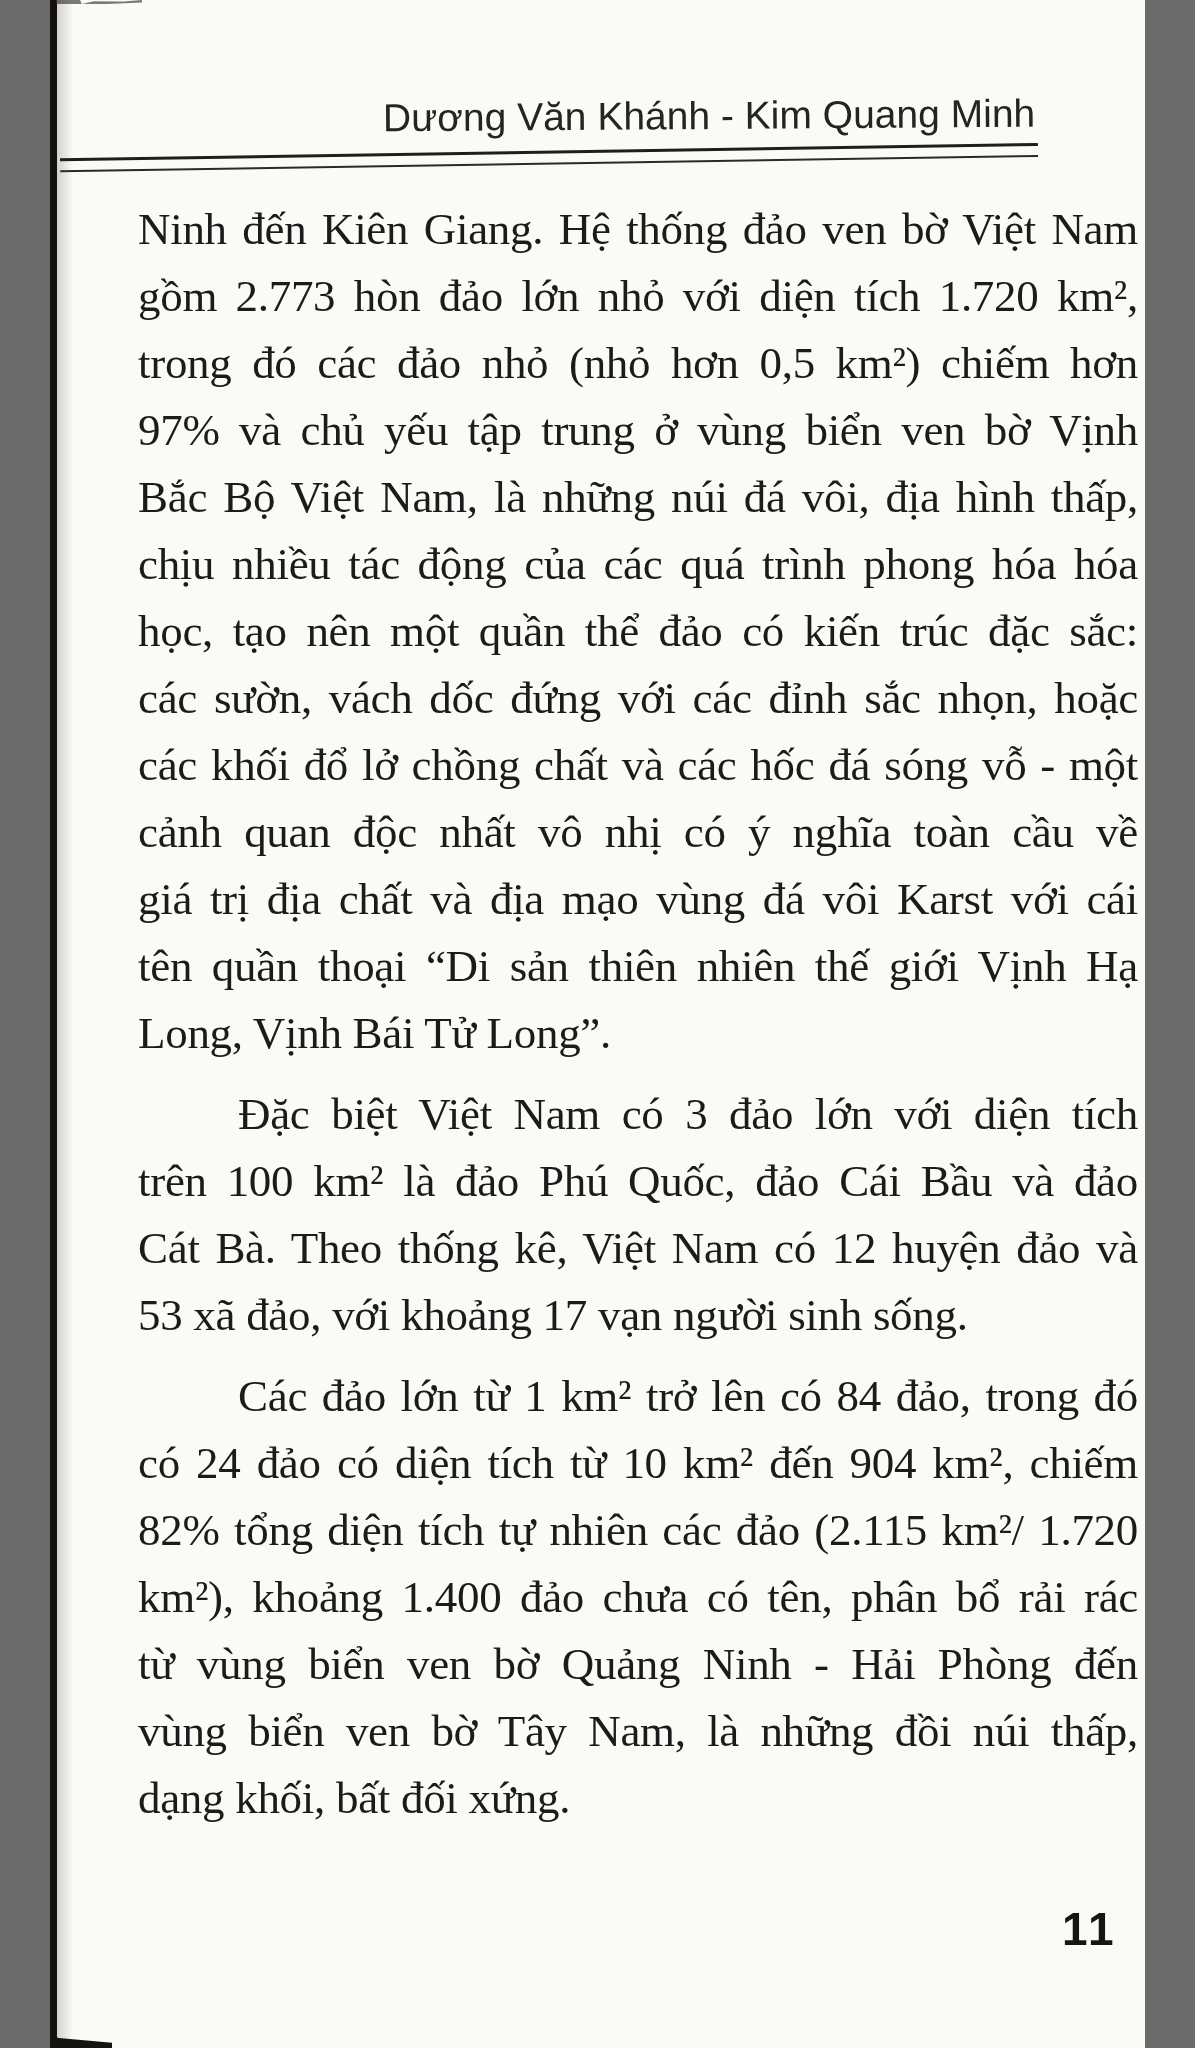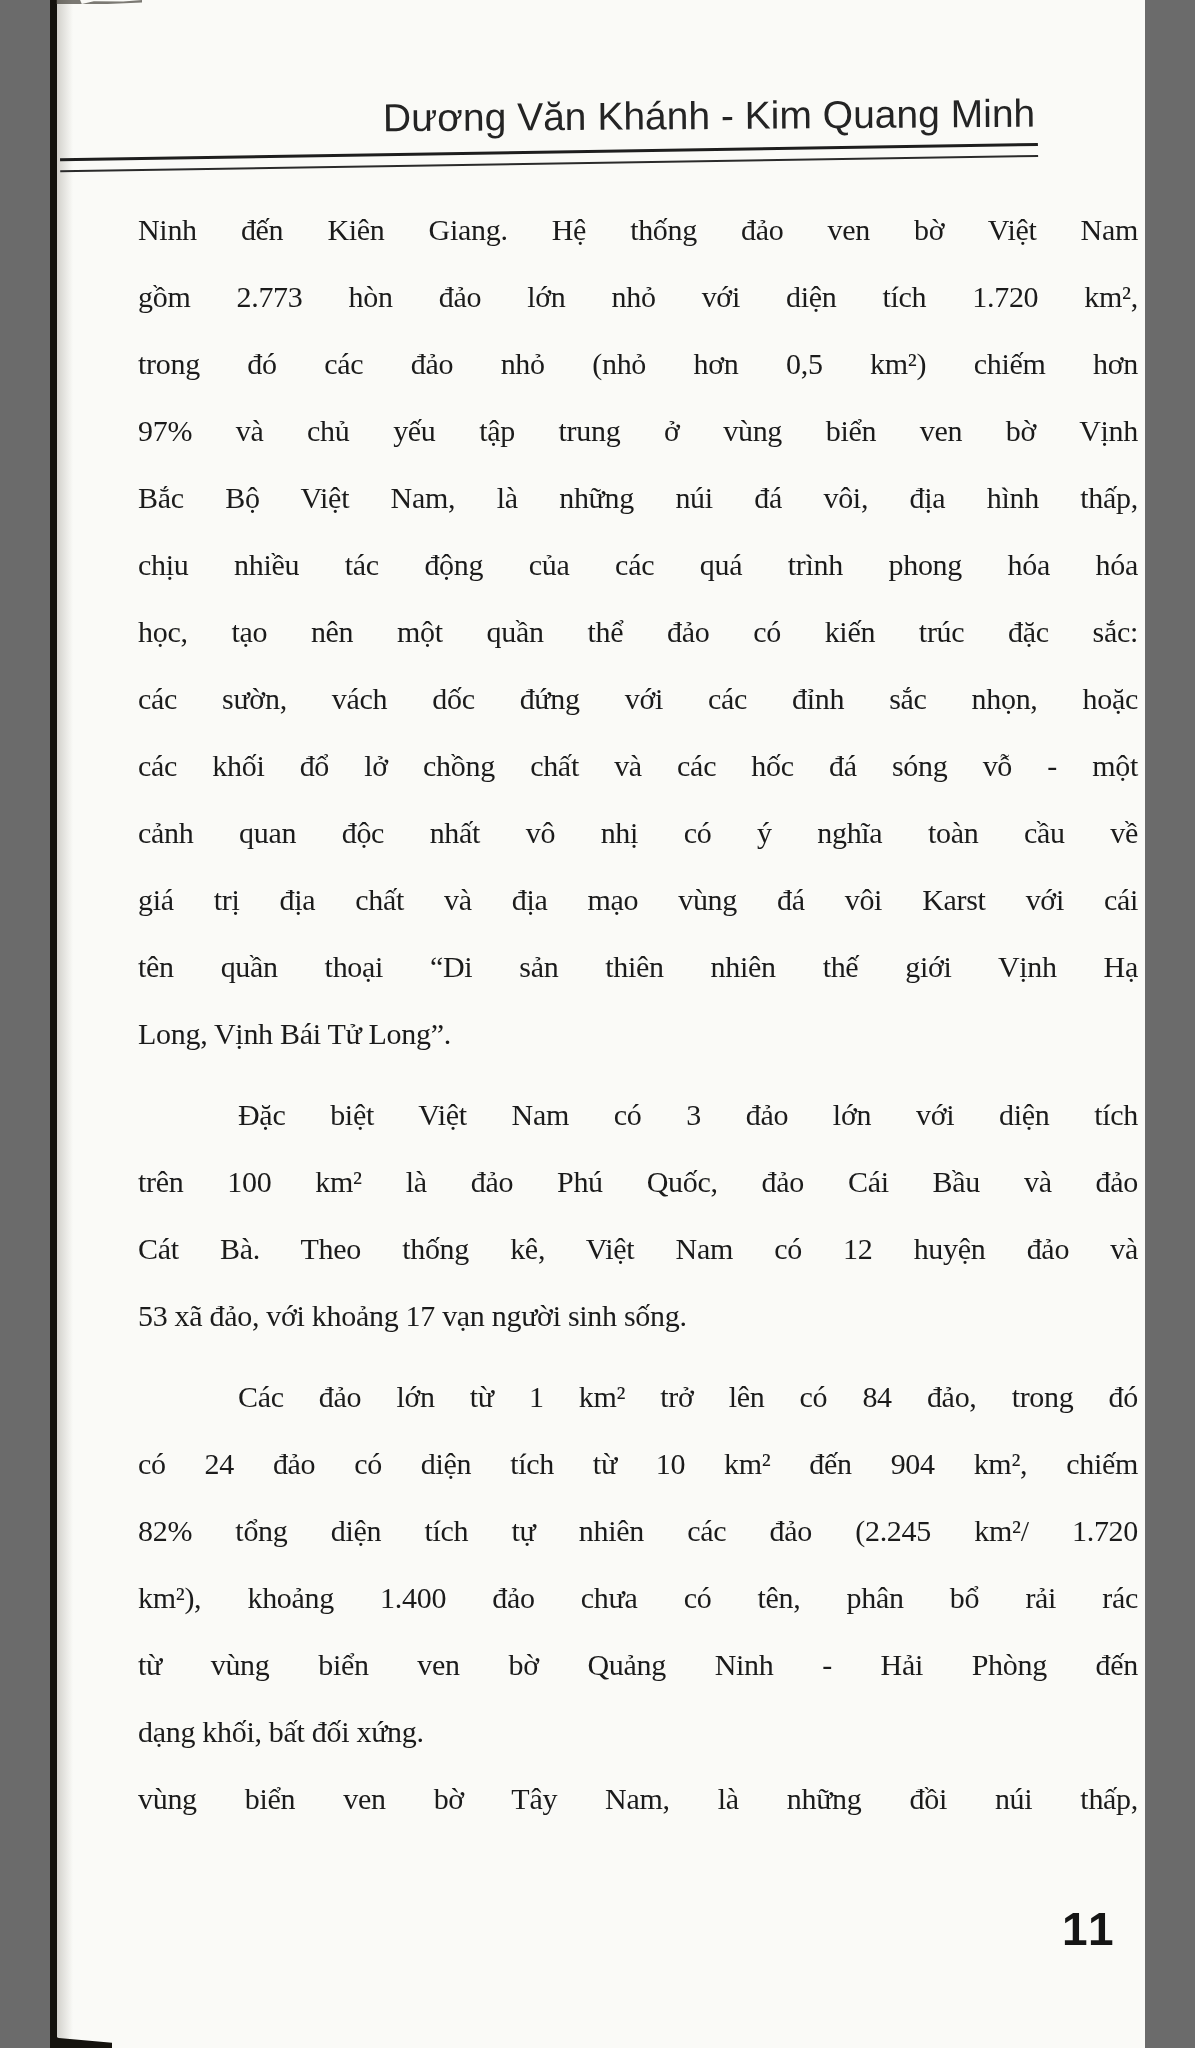--- a/index.html
+++ b/index.html
@@ -25,21 +25,21 @@
   }
   .header-rule {
     position:absolute; left:10px; right:107px; top:143px; height:9px;
     border-top:3px solid #1e1e1e; border-bottom:2px solid #2a2a2a;
     transform:rotate(-0.9deg); transform-origin:100% 50%;
   }
 
   
   .body-text {
     position:absolute; left:88px; top:196px; width:1000px;
-    font-size:30px; line-height:67px; letter-spacing:-0.3px;
+    font-size:45px; line-height:67px; letter-spacing:-0.3px;
   }
   .para { margin:0; }
   .para + .para { margin-top:14px; }
   .line { text-align:justify; text-align-last:justify; }
   .line.first-indent { text-indent:100px; }
   .line.last { text-align-last:left; }
 
   
   .page-number {
     position:absolute; left:1012px; top:1902px;
@@ -81,24 +81,24 @@
     <div class="para">
       <div class="line first-indent">Đặc biệt Việt Nam có 3 đảo lớn với diện tích</div>
       <div class="line">trên 100 km² là đảo Phú Quốc, đảo Cái Bầu và đảo</div>
       <div class="line">Cát Bà. Theo thống kê, Việt Nam có 12 huyện đảo và</div>
       <div class="line last">53 xã đảo, với khoảng 17 vạn người sinh sống.</div>
     </div>
 
     <div class="para">
       <div class="line first-indent">Các đảo lớn từ 1 km² trở lên có 84 đảo, trong đó</div>
       <div class="line">có 24 đảo có diện tích từ 10 km² đến 904 km², chiếm</div>
-      <div class="line">82% tổng diện tích tự nhiên các đảo (2.245 km²/ 1.720</div>
+      <div class="line">82% tổng diện tích tự nhiên các đảo (2.115 km²/ 1.720</div>
       <div class="line">km²), khoảng 1.400 đảo chưa có tên, phân bổ rải rác</div>
       <div class="line">từ vùng biển ven bờ Quảng Ninh - Hải Phòng đến</div>
+      <div class="line">vùng biển ven bờ Tây Nam, là những đồi núi thấp,</div>
       <div class="line last">dạng khối, bất đối xứng.</div>
-      <div class="line">vùng biển ven bờ Tây Nam, là những đồi núi thấp,</div>
     </div>
 
   </div>
 
   <div class="page-number">11</div>
 
 </div>
 
 </body></html>

